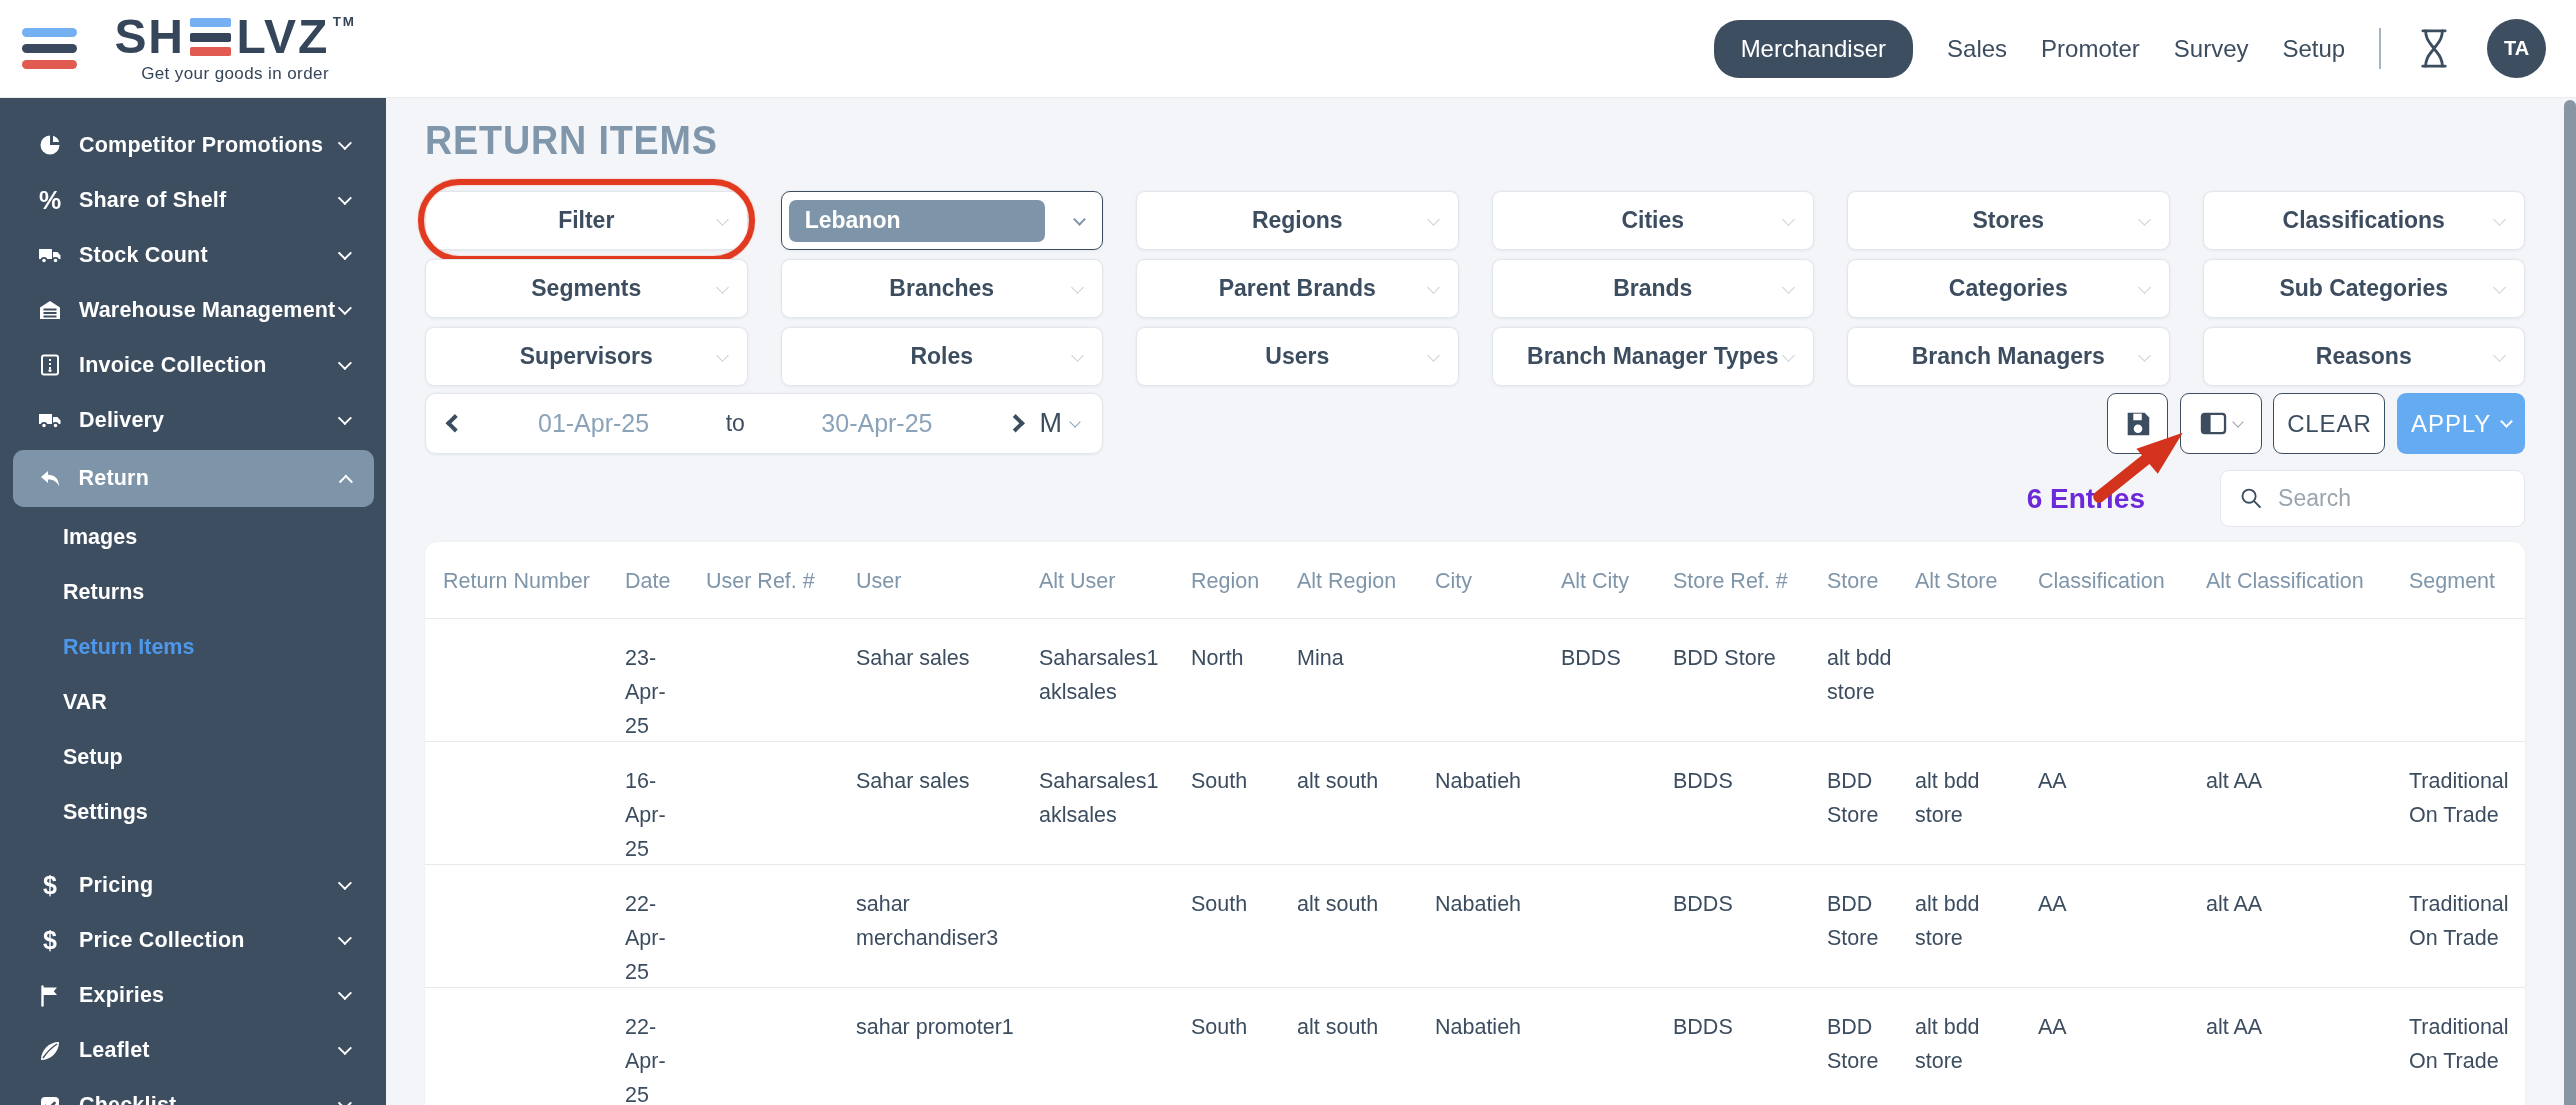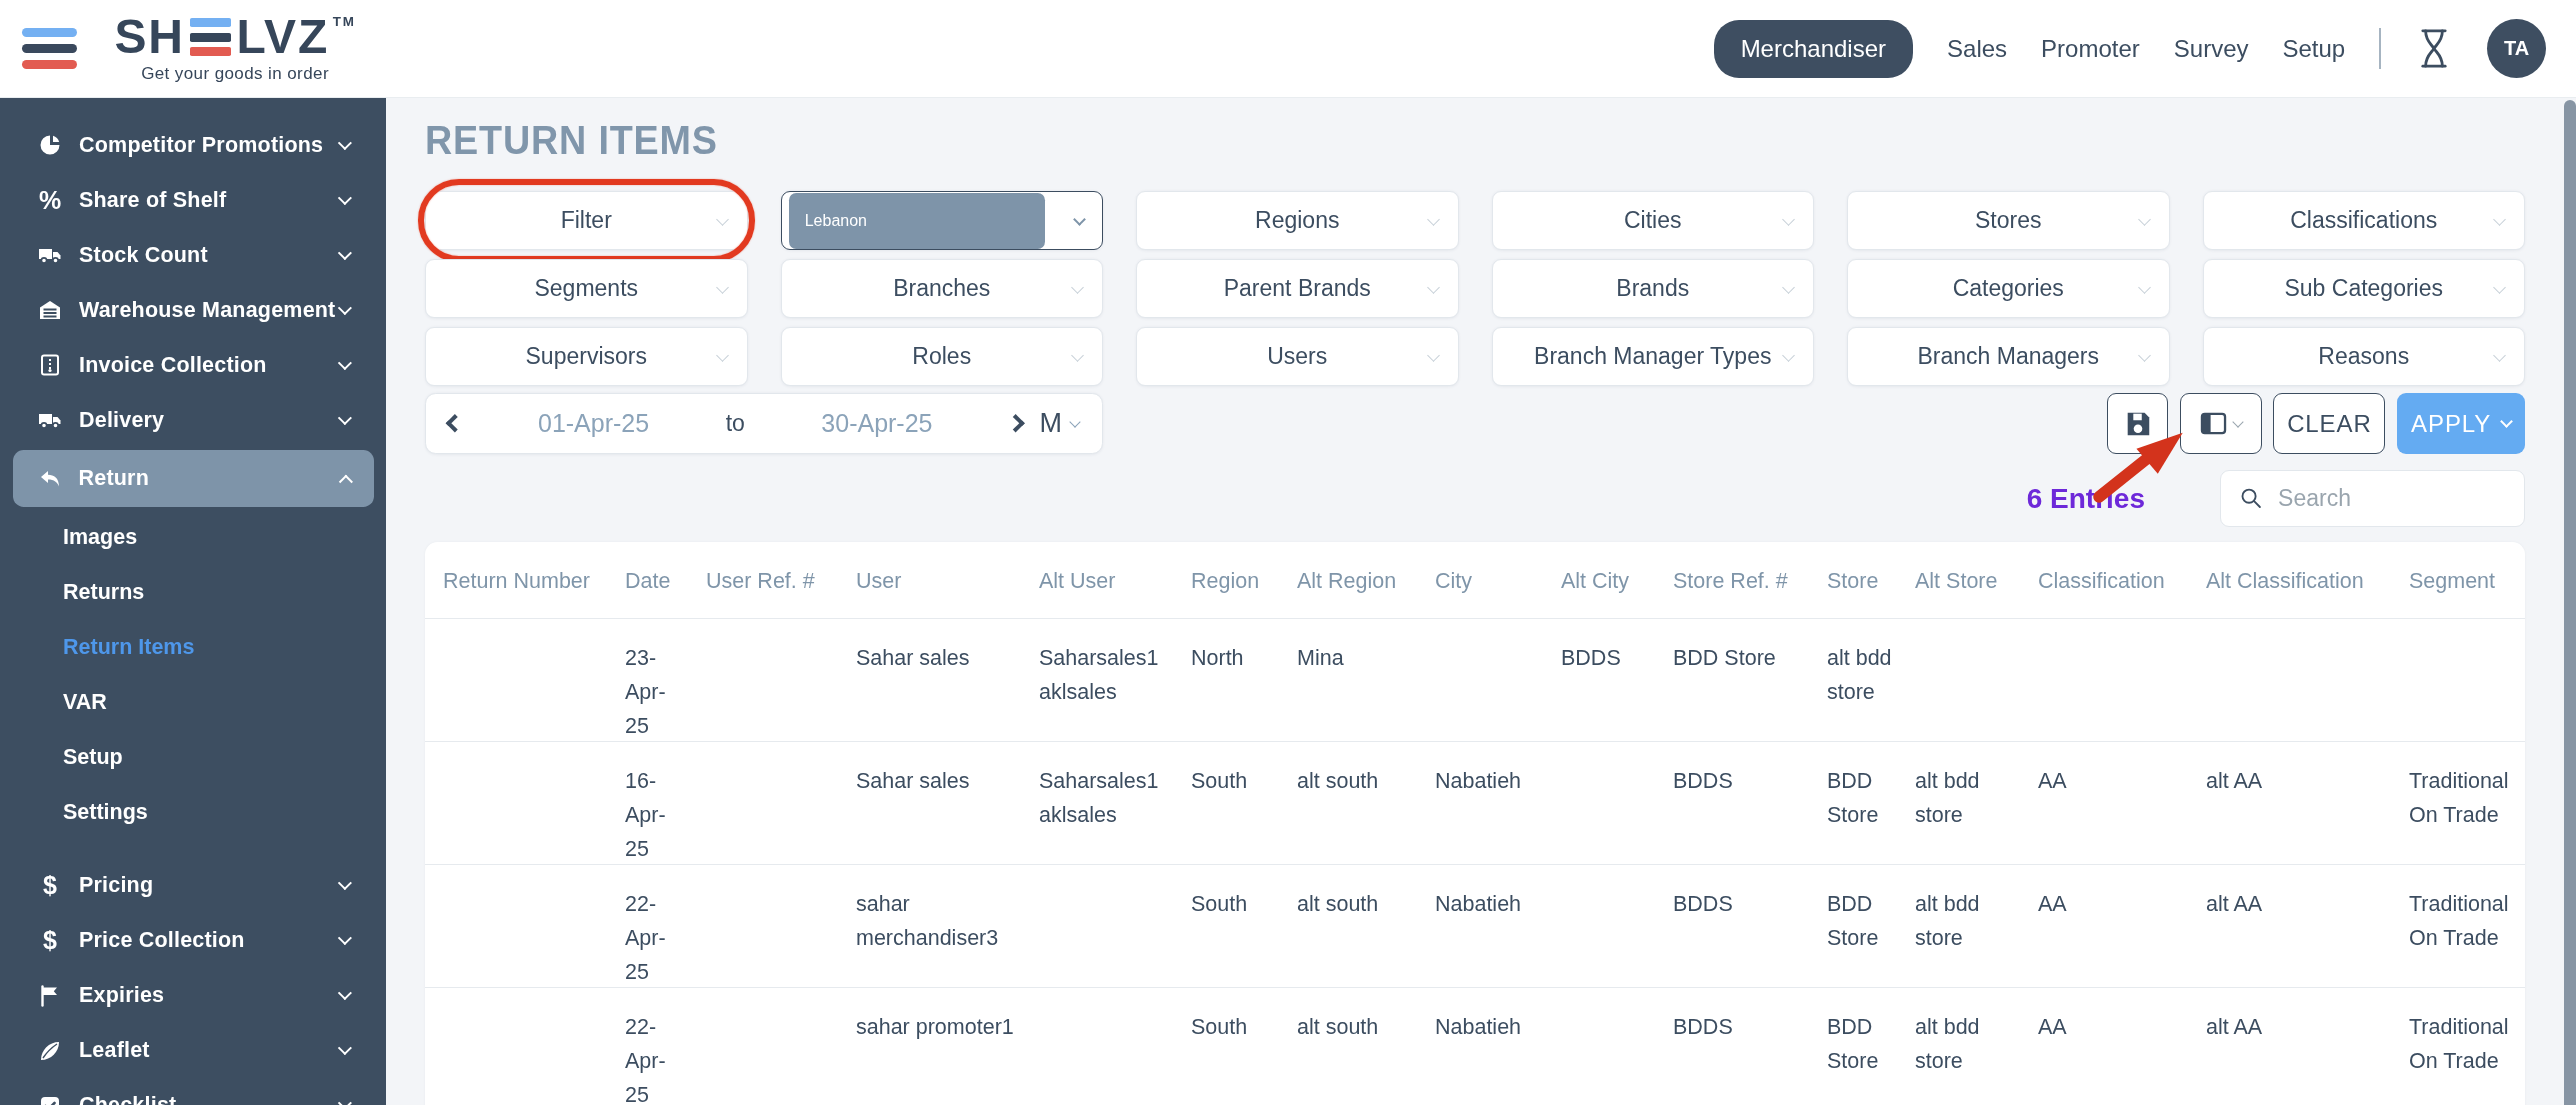--- a/index.html
+++ b/index.html
@@ -45,29 +45,29 @@
   .side-gap { height:18px; }
 
   
   .main { position:relative; flex:1; padding:19px 0 0 39px; }
   .page-title { font-size:41px; font-weight:bold; color:#8096ab; letter-spacing:0.9px;
     transform:scaleX(.92); transform-origin:left center; margin-bottom:27px; }
 
   .filters { width:2100px; display:grid; grid-template-columns:repeat(6,1fr); gap:9px 33px; }
   .dd-wrap { position:relative; }
   .dropdown { position:relative; height:59px; background:#fff; border:0.9px solid #e2e7ec; border-radius:9px;
-    box-shadow:0 0.9px 2.7px rgba(60,77,96,.07); display:flex; align-items:center; justify-content:center; cursor:pointer; }
+    box-shadow:0 0.9px 2.7px rgba(60,77,96,.07); display:flex; align-items:center; justify-content:center; cursor:pointer;font-weight:bold; }
   .dropdown .dd-label { font-size:23px; color:#3c4d60; }
   .dd-chev { position:absolute; right:19.7px; top:23px; width:9px; height:9px; border-right:1.8px solid #c6cfd7;
     border-bottom:1.8px solid #c6cfd7; transform:rotate(45deg); }
   .ring { position:absolute; left:-7.2px; right:-7.2px; top:-11.6px; bottom:-11.6px; border:6.3px solid #e23a20;
     border-radius:41px; pointer-events:none; box-shadow:0 0 1.8px rgba(226,58,32,.45), inset 0 0 1.8px rgba(226,58,32,.45); }
   .dropdown.selected { border:1.8px solid #3c4d60; justify-content:flex-start; }
-  .sel-chip { margin:6.3px 0 6.3px 7.2px; width:calc(100% - 64px); height:56px; background:#7e94a9; border-radius:7.2px;
-    display:flex; align-items:center; padding-left:16px; color:#fff; font-size:16px; }
+  .sel-chip { margin:6.3px 0 6.3px 7.2px; width:calc(100% - 64px); height:42px; background:#7e94a9; border-radius:7.2px;
+    display:flex; align-items:center; padding-left:16px; color:#fff; font-size:23px; }
   .dropdown.selected .dd-chev { border-color:#7e94a9; border-width:2.7px; right:18px; }
 
   .date-row { width:2100px; display:flex; align-items:center; margin-top:7.2px; }
   .datebox { width:678px; height:61px; background:#fff; border:0.9px solid #e2e7ec; border-radius:10.7px;
     box-shadow:0 0.9px 2.7px rgba(60,77,96,.07); display:flex; align-items:center; padding:0 23px; }
   .d-chev { width:12.5px; height:12.5px; border-right:4.5px solid #3c4d60; border-bottom:4.5px solid #3c4d60; flex:none; cursor:pointer; }
   .d-left { transform:rotate(135deg); } .d-right { transform:rotate(-45deg); }
   .d-date { flex:1; text-align:center; font-size:25px; color:#8ba3b9; cursor:pointer; }
   .d-to { font-size:23px; color:#3c4d60; }
   .d-mode { display:flex; align-items:center; gap:9px; margin-left:18px; cursor:pointer; }

